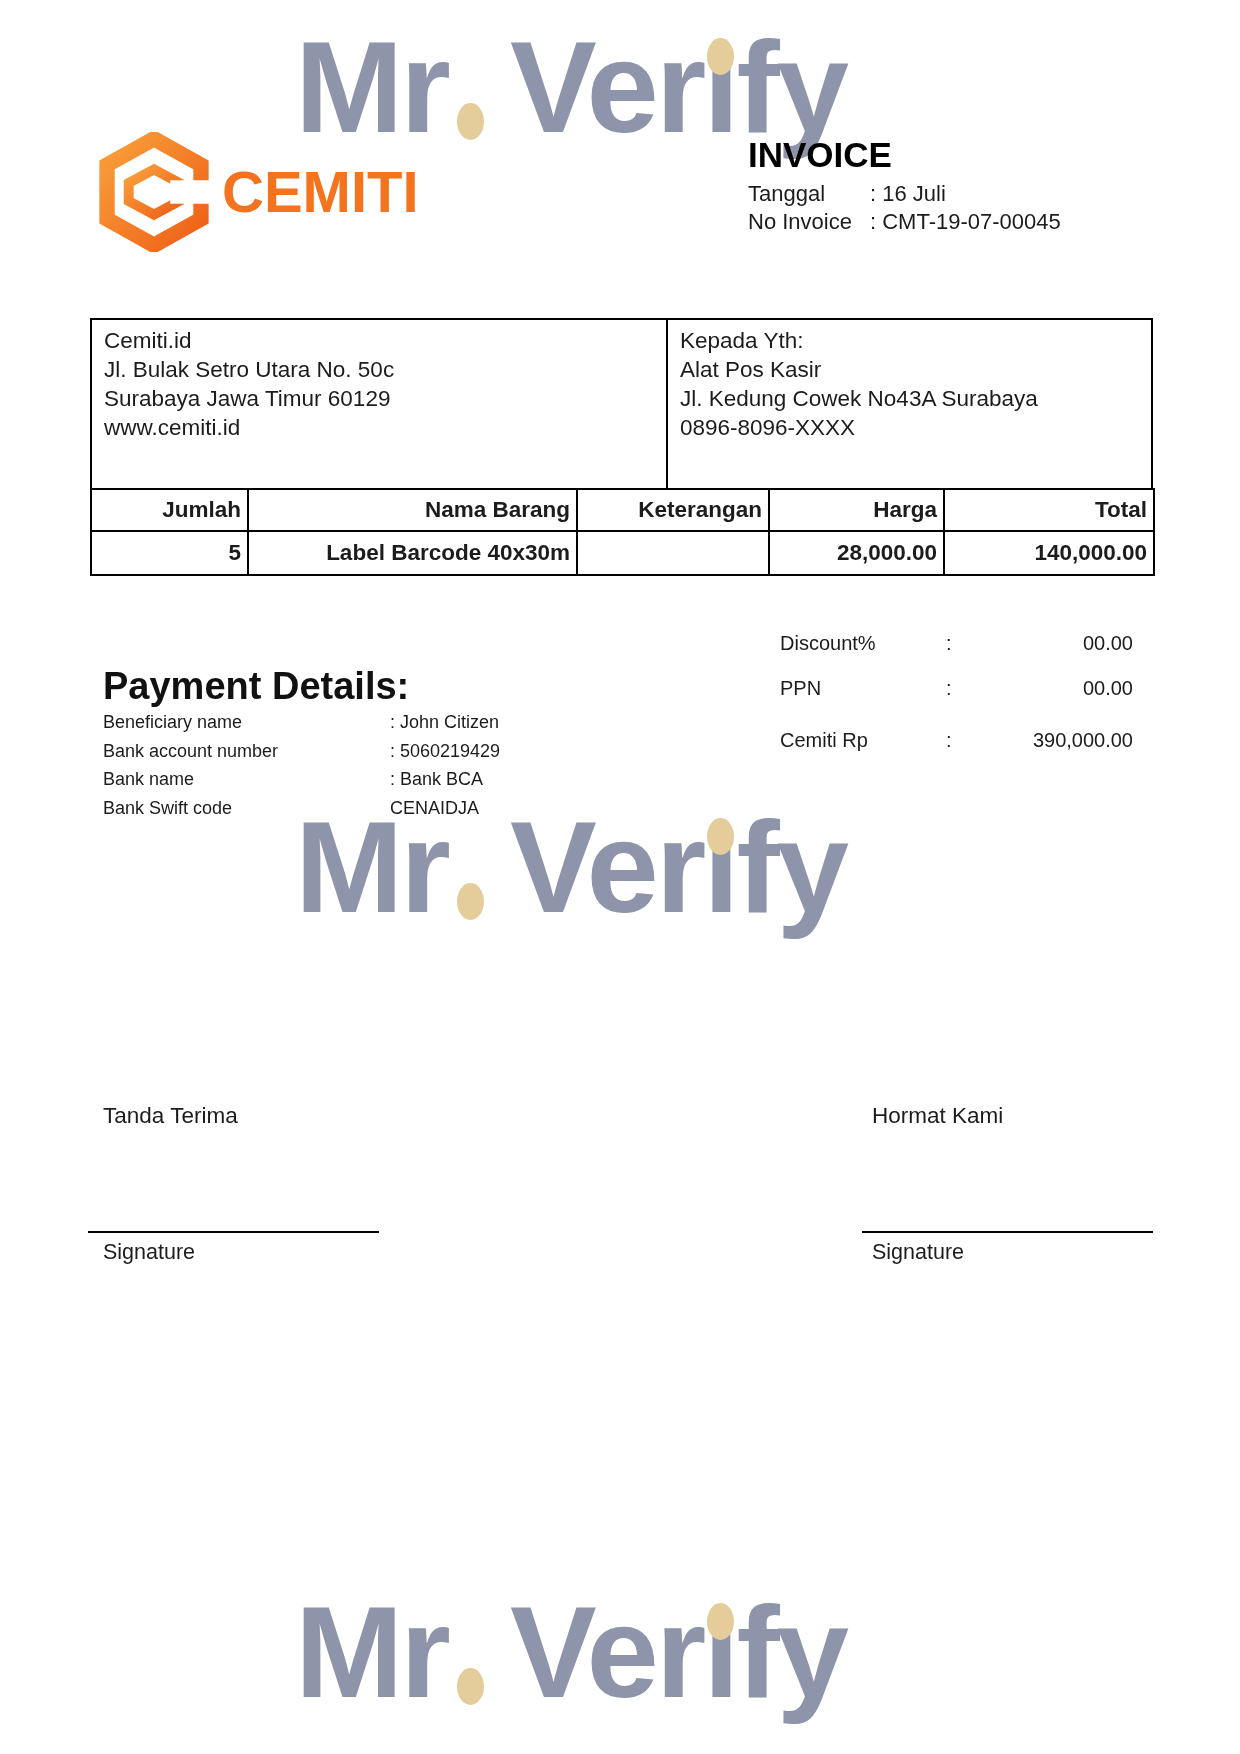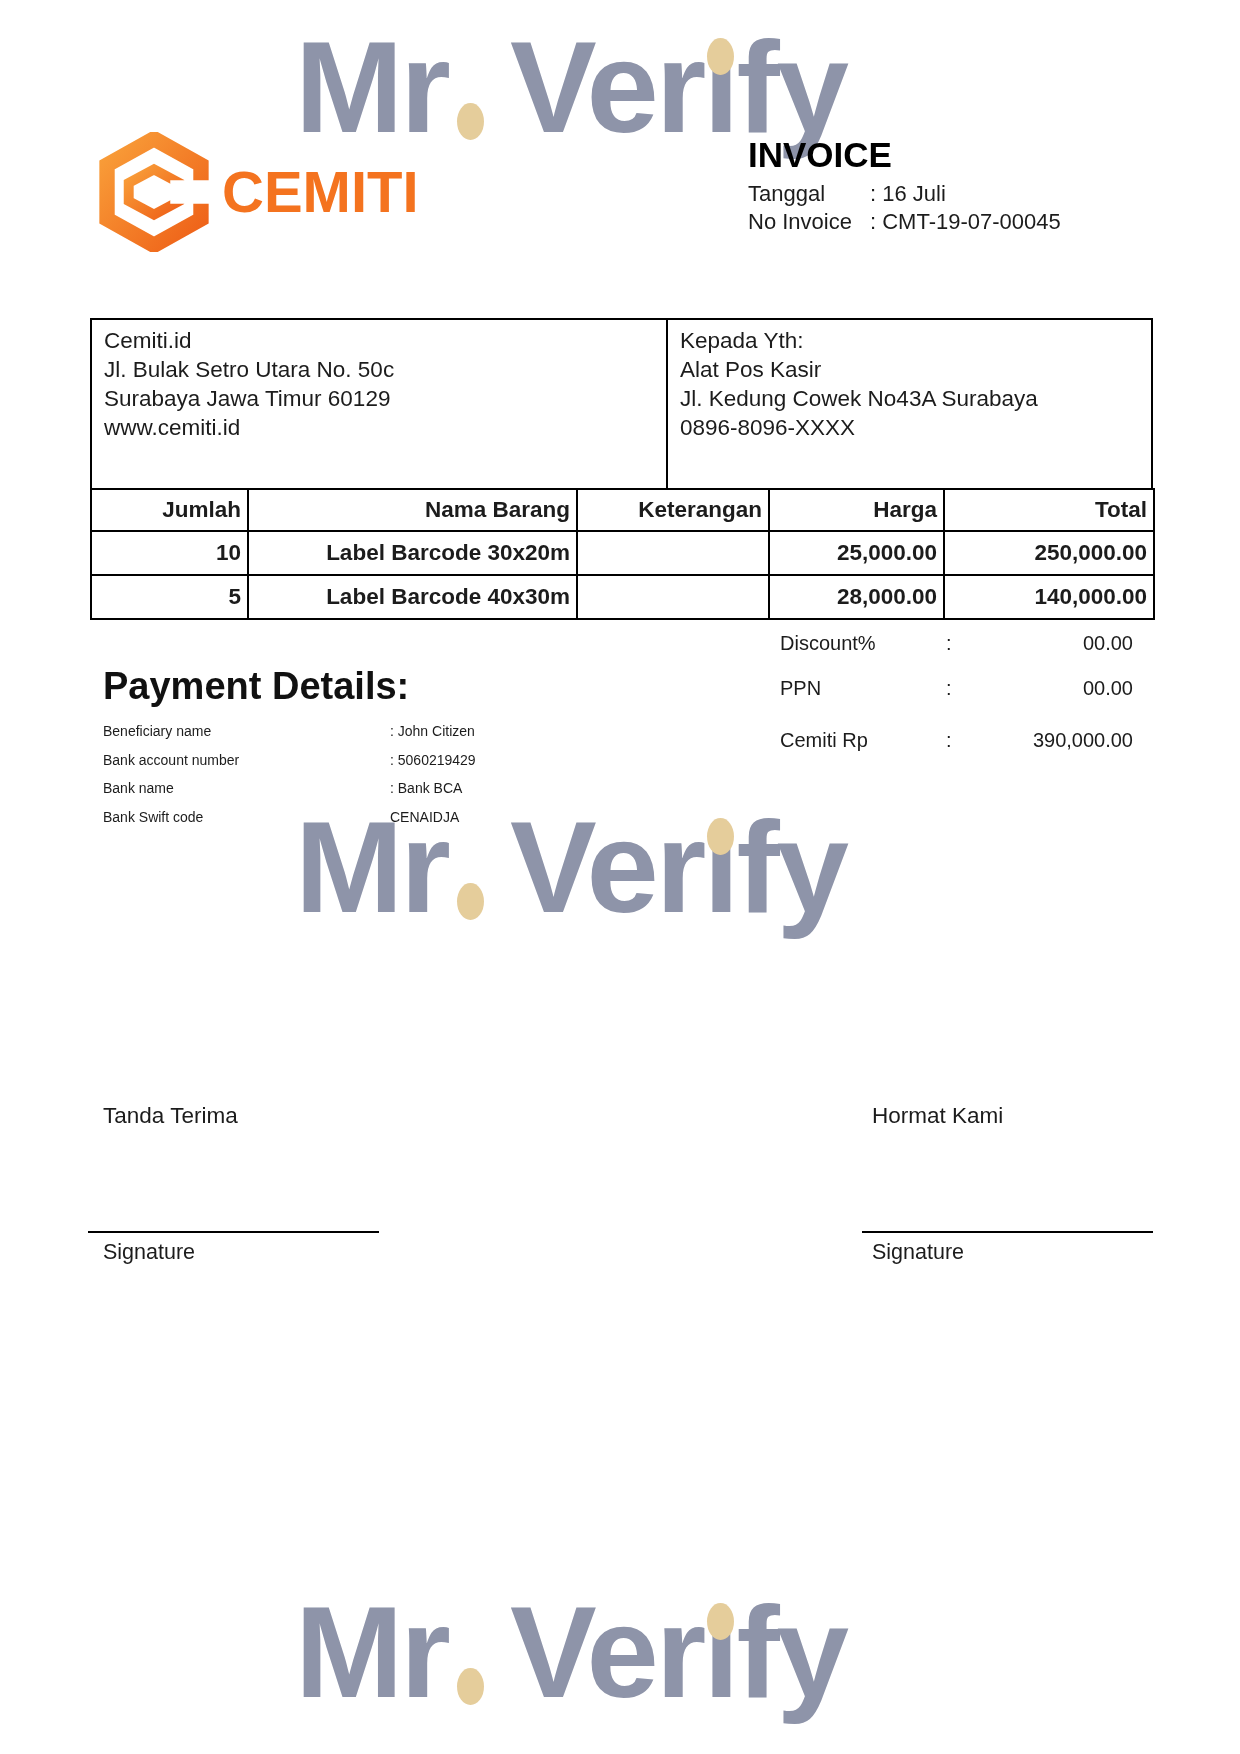--- a/index.html
+++ b/index.html
@@ -65,21 +65,21 @@
   .summary-row { display:flex; line-height:26px; }
   .summary-row + .summary-row { margin-top:19px; }
   .summary-row.total { margin-top:26px; }
   .summary-row .s-lab { width:178px; padding-left:12px; box-sizing:border-box; }
   .summary-row .s-sep { width:20px; }
   .summary-row .s-val { margin-left:auto; text-align:right; }
 
   
   .payment { position:absolute; left:103px; top:664px; z-index:1; }
   .payment-heading { font-size:38px; font-weight:bold; color:#111; line-height:44px; letter-spacing:0; }
-  .payment-rows { margin-top:9px; font-size:14px; line-height:28.5px; }
+  .payment-rows { font-size:18px; line-height:28.5px; }
   .payment-rows .p-lab { display:inline-block; width:287px; }
 
   
   .signoff-title { position:absolute; z-index:1; font-size:22.5px; }
   .sig-line { position:absolute; z-index:1; width:291px; border-top:2px solid #000; }
   .sig-label { position:absolute; z-index:1; font-size:21.5px; }
 </style>
 </head>
 <body>
 
@@ -153,27 +153,20 @@
       <tr>
         <th>Jumlah</th>
         <th>Nama Barang</th>
         <th>Keterangan</th>
         <th>Harga</th>
         <th>Total</th>
       </tr>
     </thead>
     <tbody>
       <tr>
-        <td>10</td>
-        <td>Label Barcode 30x20m</td>
-        <td></td>
-        <td>25,000.00</td>
-        <td>250,000.00</td>
-      </tr>
-      <tr>
         <td>5</td>
         <td>Label Barcode 40x30m</td>
         <td></td>
         <td>28,000.00</td>
         <td>140,000.00</td>
       </tr>
     </tbody>
   </table>
 
   <div class="summary">

